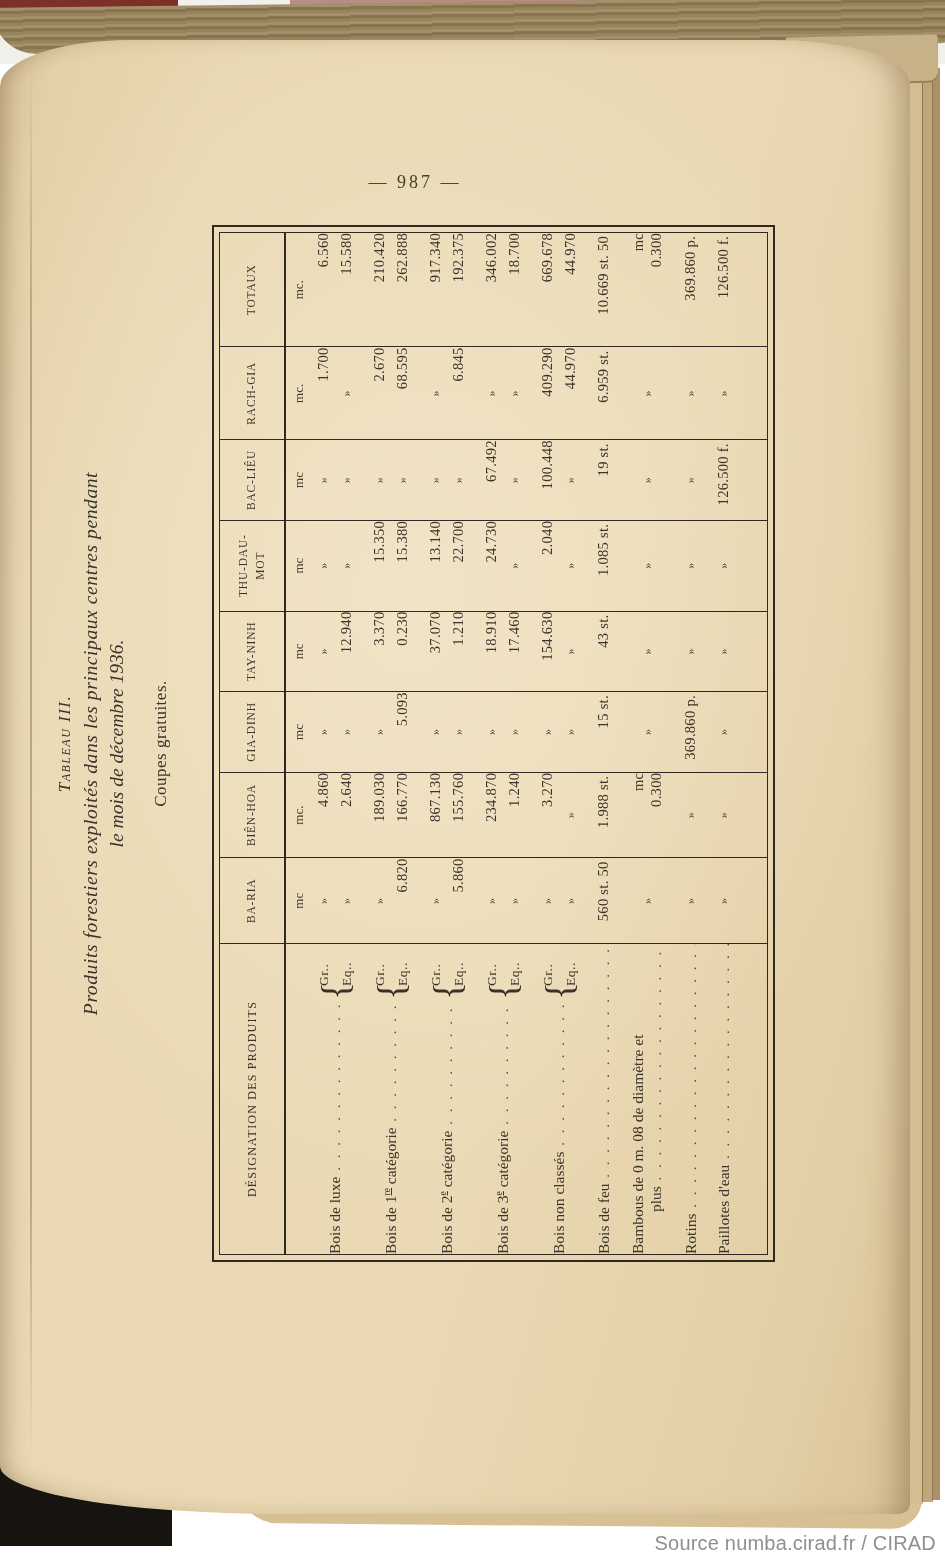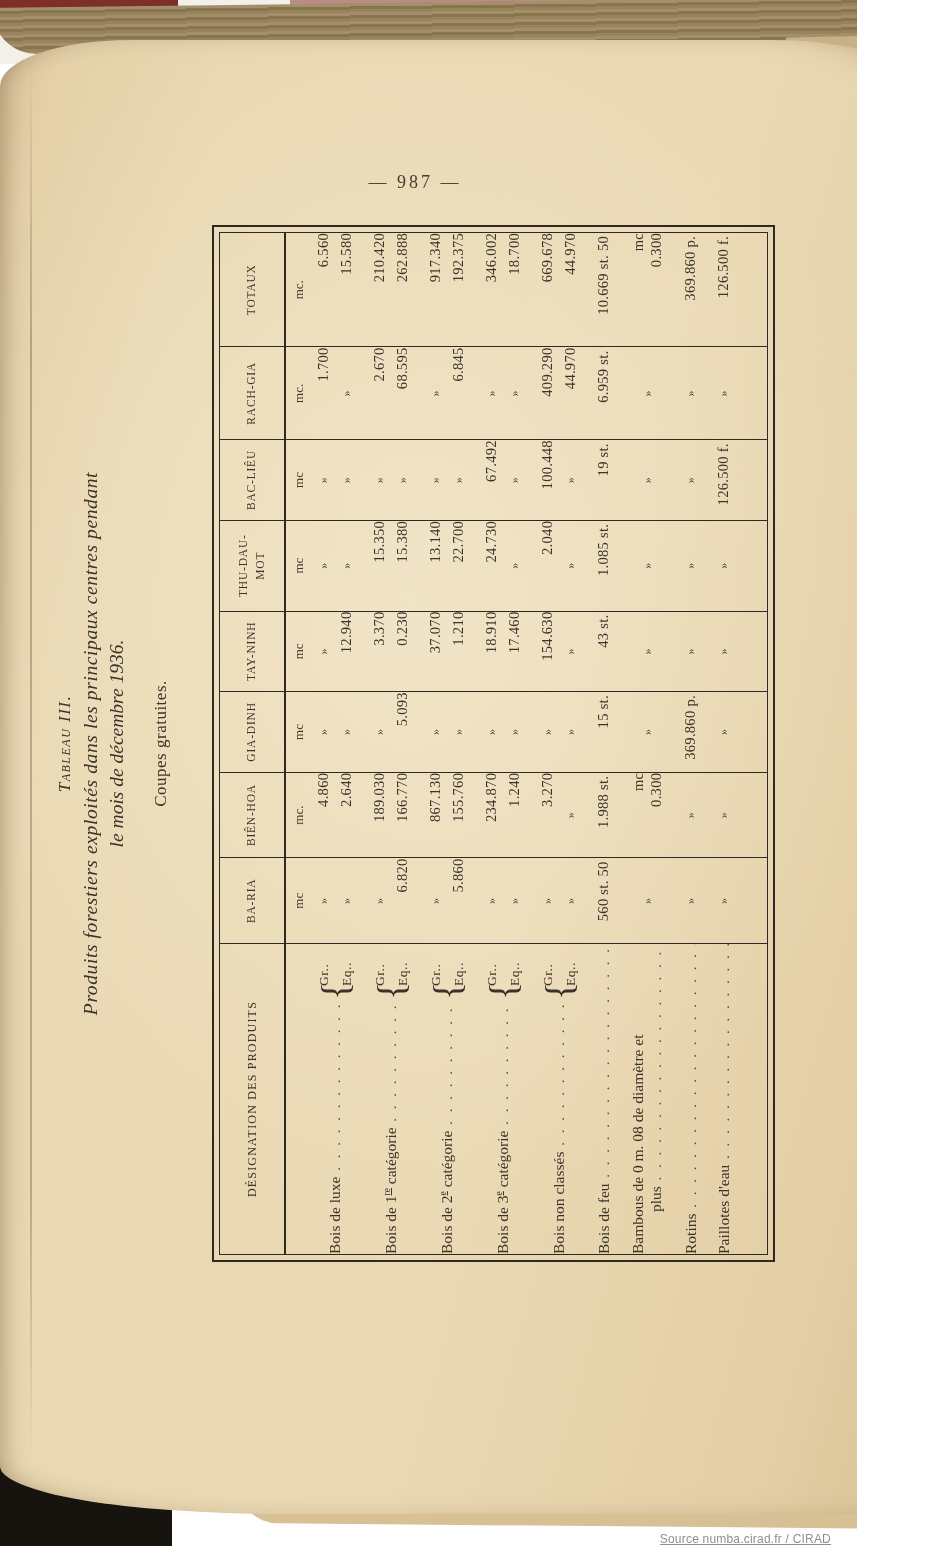--- a/index.html
+++ b/index.html
@@ -1,16 +1,16 @@
 <!DOCTYPE html>
 <html><head>
 <meta charset="utf-8">
 <style>
   html,body{margin:0;padding:0;background:#ffffff;}
-  .stage{position:relative;width:857px;height:1566px;overflow:hidden;background:#ffffff;
+  .stage{position:relative;width:945px;height:1566px;overflow:hidden;background:#ffffff;
          font-family:"Liberation Serif",serif;}
   
   .scan-top{position:absolute;left:0;top:0;width:945px;height:64px;background:#f1f0ea;}
   
   .black-corner{position:absolute;left:0;top:1462px;width:172px;height:84px;background:#17140f;}
   
   .under-page{position:absolute;left:238px;top:1478px;width:684px;height:48px;background:#d6c094;
               border-radius:0 0 30px 40px;transform:rotate(.5deg);}
   
   .edge-a{position:absolute;left:906px;top:66px;width:16px;height:1438px;background:#d3bd92;border-left:1px solid #9c8459;}
@@ -31,22 +31,22 @@
         background:
           radial-gradient(ellipse 700px 900px at 45% 38%,rgba(255,250,235,.35),rgba(0,0,0,0) 70%),
           linear-gradient(105deg,#d9c29a 0%,#e4d1a9 5%,#e9d8b2 18%,#ead9b4 58%,#e3cfa6 88%,#d9c296 100%);
         border-radius:130px 140px 10px 280px / 46px 42px 10px 48px;
         box-shadow:inset -28px 0 34px -20px rgba(110,82,45,.5), inset 20px 0 26px -18px rgba(95,70,40,.45);}
   .gutter-line{position:absolute;left:30px;top:60px;width:2px;height:1400px;
                background:linear-gradient(180deg,rgba(92,70,40,0),rgba(92,70,40,.35) 20%,rgba(92,70,40,.35) 80%,rgba(92,70,40,0));}
   .page-num{position:absolute;left:300px;top:172px;width:230px;text-align:center;
             font-size:18px;letter-spacing:3px;color:#463e31;}
   
-  .attrib{position:absolute;right:26px;top:1532px;font-family:"Liberation Sans",sans-serif;
-          font-size:12px;color:#8f8f8f;letter-spacing:.2px;text-decoration:underline;}
+  .attrib{position:absolute;right:9px;top:1532px;font-family:"Liberation Sans",sans-serif;
+          font-size:20px;color:#8f8f8f;letter-spacing:.2px;}
   
   .rot{position:absolute;left:55px;top:1262px;width:1037px;height:720px;
        transform-origin:0 0;transform:rotate(-90deg);color:#39322a;}
   .t-label{position:absolute;top:0;left:0;width:100%;text-align:center;font-style:italic;
            font-variant:small-caps;font-size:17px;letter-spacing:1.5px;}
   .t-line1{position:absolute;top:25px;left:0;width:100%;text-align:center;font-style:italic;font-size:19.5px;letter-spacing:.6px;}
   .t-line2{position:absolute;top:51px;left:0;width:100%;text-align:center;font-style:italic;font-size:19.5px;}
   .t-sub{position:absolute;top:96px;left:0;width:100%;text-align:center;font-size:17px;letter-spacing:.5px;}
   .twrap{position:absolute;left:0;top:157px;width:1037px;height:563px;box-sizing:border-box;
          border:2.5px solid #2e2922;padding:5px;}

